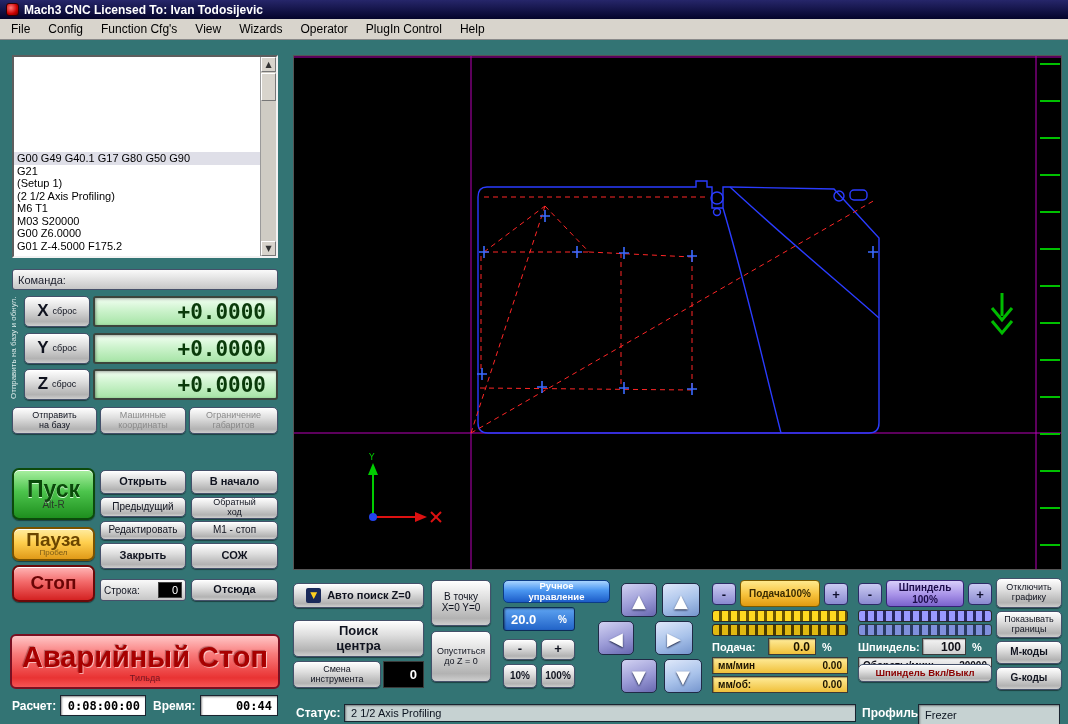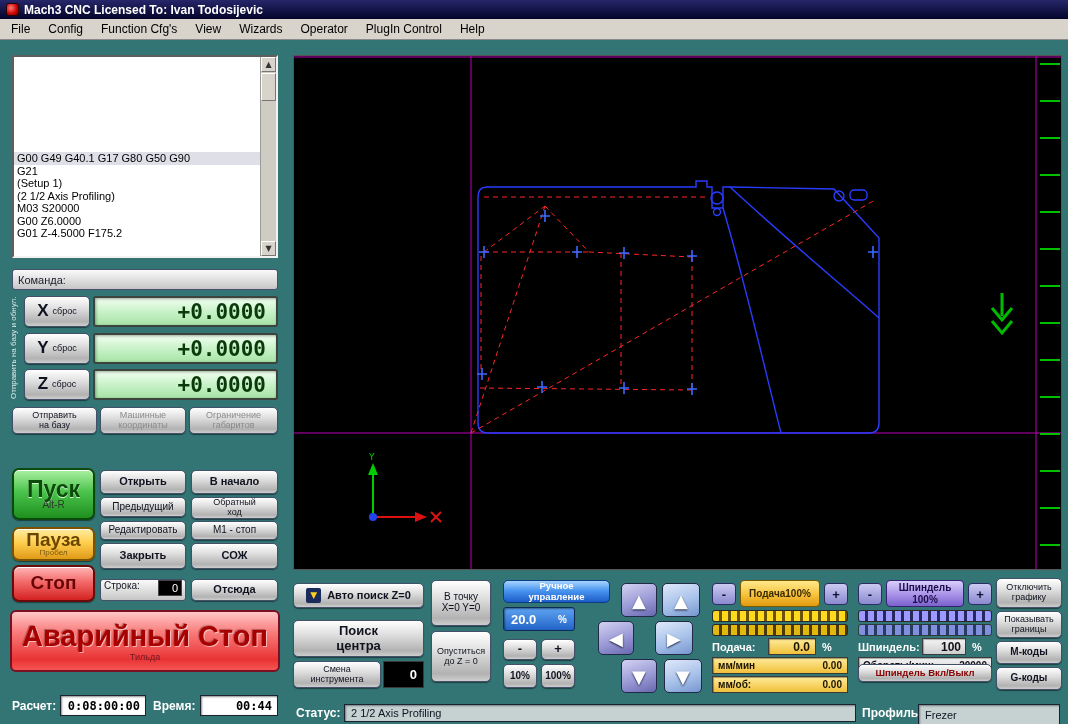--- a/index.html
+++ b/index.html
@@ -37,21 +37,21 @@
 .dro-val{background:linear-gradient(180deg,#f2fff2,#cdf3cd 45%,#a6e4a6);border:2px solid #3c443c;border-radius:3px;box-shadow:inset 1px 1px 3px rgba(0,0,0,.35);color:#0a3a0a;font-family:"DejaVu Sans Mono",monospace;font-weight:bold;font-size:21px;display:flex;align-items:center;justify-content:flex-end;padding-right:10px}
 
 .start-btn{background:linear-gradient(180deg,#aaf0a2,#4cc44c 45%,#1e8f1e);border:2px solid #0c4a0c;border-radius:7px}
 .start-main{font-size:23px;font-weight:bold;color:#0a4a0a;text-shadow:0 1px 0 #cfc}
 .sub-key{font-size:10px;color:#2a3a2a;margin-top:-2px}
 .pause-btn{background:linear-gradient(180deg,#ffeca0,#ffcf4e 45%,#e09a18);border:2px solid #7a5200;border-radius:7px}
 .pause-main{font-size:19px;font-weight:bold;color:#6a4500}
 .pause-sub{font-size:8px;color:#7a5a16;margin-top:-2px}
 .stop-btn{background:linear-gradient(180deg,#ffb6b6,#f36a6a 45%,#d42222);border:2px solid #6a0a0a;border-radius:7px}
 .stop-main{font-size:19px;font-weight:bold;color:#6a0505}
-.line-row{display:flex;align-items:flex-start;background:linear-gradient(180deg,#fafafa,#c6c6c6);border:1px solid #46506a;border-radius:3px;padding:0 3px;gap:4px;font-size:10px;color:#10131f}
+.line-row{display:flex;align-items:center;background:linear-gradient(180deg,#fafafa,#c6c6c6);border:1px solid #46506a;border-radius:3px;padding:0 3px;gap:4px;font-size:10px;color:#10131f}
 .line-val{margin-left:auto;background:#000;color:#fff;min-width:24px;height:16px;display:flex;align-items:center;justify-content:flex-end;padding:0 3px;font-size:11px;border:1px solid #444}
 .estop{background:linear-gradient(180deg,#ffc6c6,#f97c7c 35%,#e93333 82%,#f55555);border:2px solid #7a1022;border-radius:6px;display:flex;flex-direction:column;align-items:center;justify-content:center}
 .estop-main{font-size:29px;font-weight:bold;color:#a80000;text-shadow:1px 1px 0 rgba(255,255,255,.55),-1px -1px 1px rgba(60,0,0,.35)}
 .estop-sub{font-size:9px;color:#701522;margin-top:-1px}
 
 .wlabel{color:#fff;font-weight:bold;font-size:12px;display:flex;align-items:center}
 .white-disp{background:#fff;border:1px solid #1a2430;box-shadow:inset 1px 1px 2px rgba(0,0,0,.45);color:#000;font-family:"DejaVu Sans Mono",monospace;font-weight:bold;font-size:12px;display:flex;align-items:center;justify-content:flex-end;padding:0 5px}
 .status-field{background:#c6d2d2;border:1px solid #1a2430;box-shadow:inset 1px 1px 2px rgba(0,0,0,.4);color:#0c1420;font-size:11px;display:flex;align-items:center;padding:0 6px}
 
 .blue-btn{background:linear-gradient(180deg,#a8d4ff,#4a96f0 45%,#1c5cc8);border:1px solid #0c3c86;border-radius:5px;color:#fff;font-weight:bold;font-size:9.5px;line-height:1.12;display:flex;flex-direction:column;align-items:center;justify-content:center;text-align:center}
@@ -95,20 +95,21 @@
     <span class="menu-item">PlugIn Control</span>
     <span class="menu-item">Help</span>
   </div>
 
   <div class="abs gcode-box" style="left:12px;top:55px;width:266px;height:203px">
     <div class="gcode-lines">
       <div class="gl hl">G00 G49 G40.1 G17 G80 G50 G90</div>
       <div class="gl">G21</div>
       <div class="gl">(Setup 1)</div>
       <div class="gl">(2 1/2 Axis Profiling)</div>
+      <div class="gl">M6 T1</div>
       <div class="gl">M03 S20000</div>
       <div class="gl">G00 Z6.0000</div>
       <div class="gl">G01 Z-4.5000 F175.2</div>
     </div>
     <div class="vscroll">
       <div class="sb-btn">▲</div>
       <div class="sb-thumb"></div>
       <div class="sb-space"></div>
       <div class="sb-btn">▼</div>
     </div>
@@ -173,21 +174,21 @@
   <div class="abs gbtn b11" style="left:191px;top:543px;width:87px;height:26px">СОЖ</div>
   <div class="abs gbtn stop-btn" style="left:12px;top:565px;width:83px;height:37px">
     <span class="stop-main">Стоп</span>
   </div>
   <div class="abs line-row" style="left:100px;top:579px;width:86px;height:22px">
     <span>Строка:</span>
     <span class="line-val">0</span>
   </div>
   <div class="abs gbtn b11" style="left:191px;top:579px;width:87px;height:22px">Отсюда</div>
 
-  <div class="abs estop" style="left:10px;top:610px;width:270px;height:62px">
+  <div class="abs estop" style="left:10px;top:634px;width:270px;height:55px">
     <span class="estop-main">Аварийный Стоп</span>
     <span class="estop-sub">Тильда</span>
   </div>
 
   <div class="abs wlabel" style="left:12px;top:695px;height:21px">Расчет:</div>
   <div class="abs white-disp" style="left:60px;top:695px;width:86px;height:21px">0:08:00:00</div>
   <div class="abs wlabel" style="left:153px;top:695px;height:21px">Время:</div>
   <div class="abs white-disp" style="left:200px;top:695px;width:78px;height:21px">00:44</div>
 
   <div class="abs toolpath" style="left:293px;top:55px;width:769px;height:515px">

